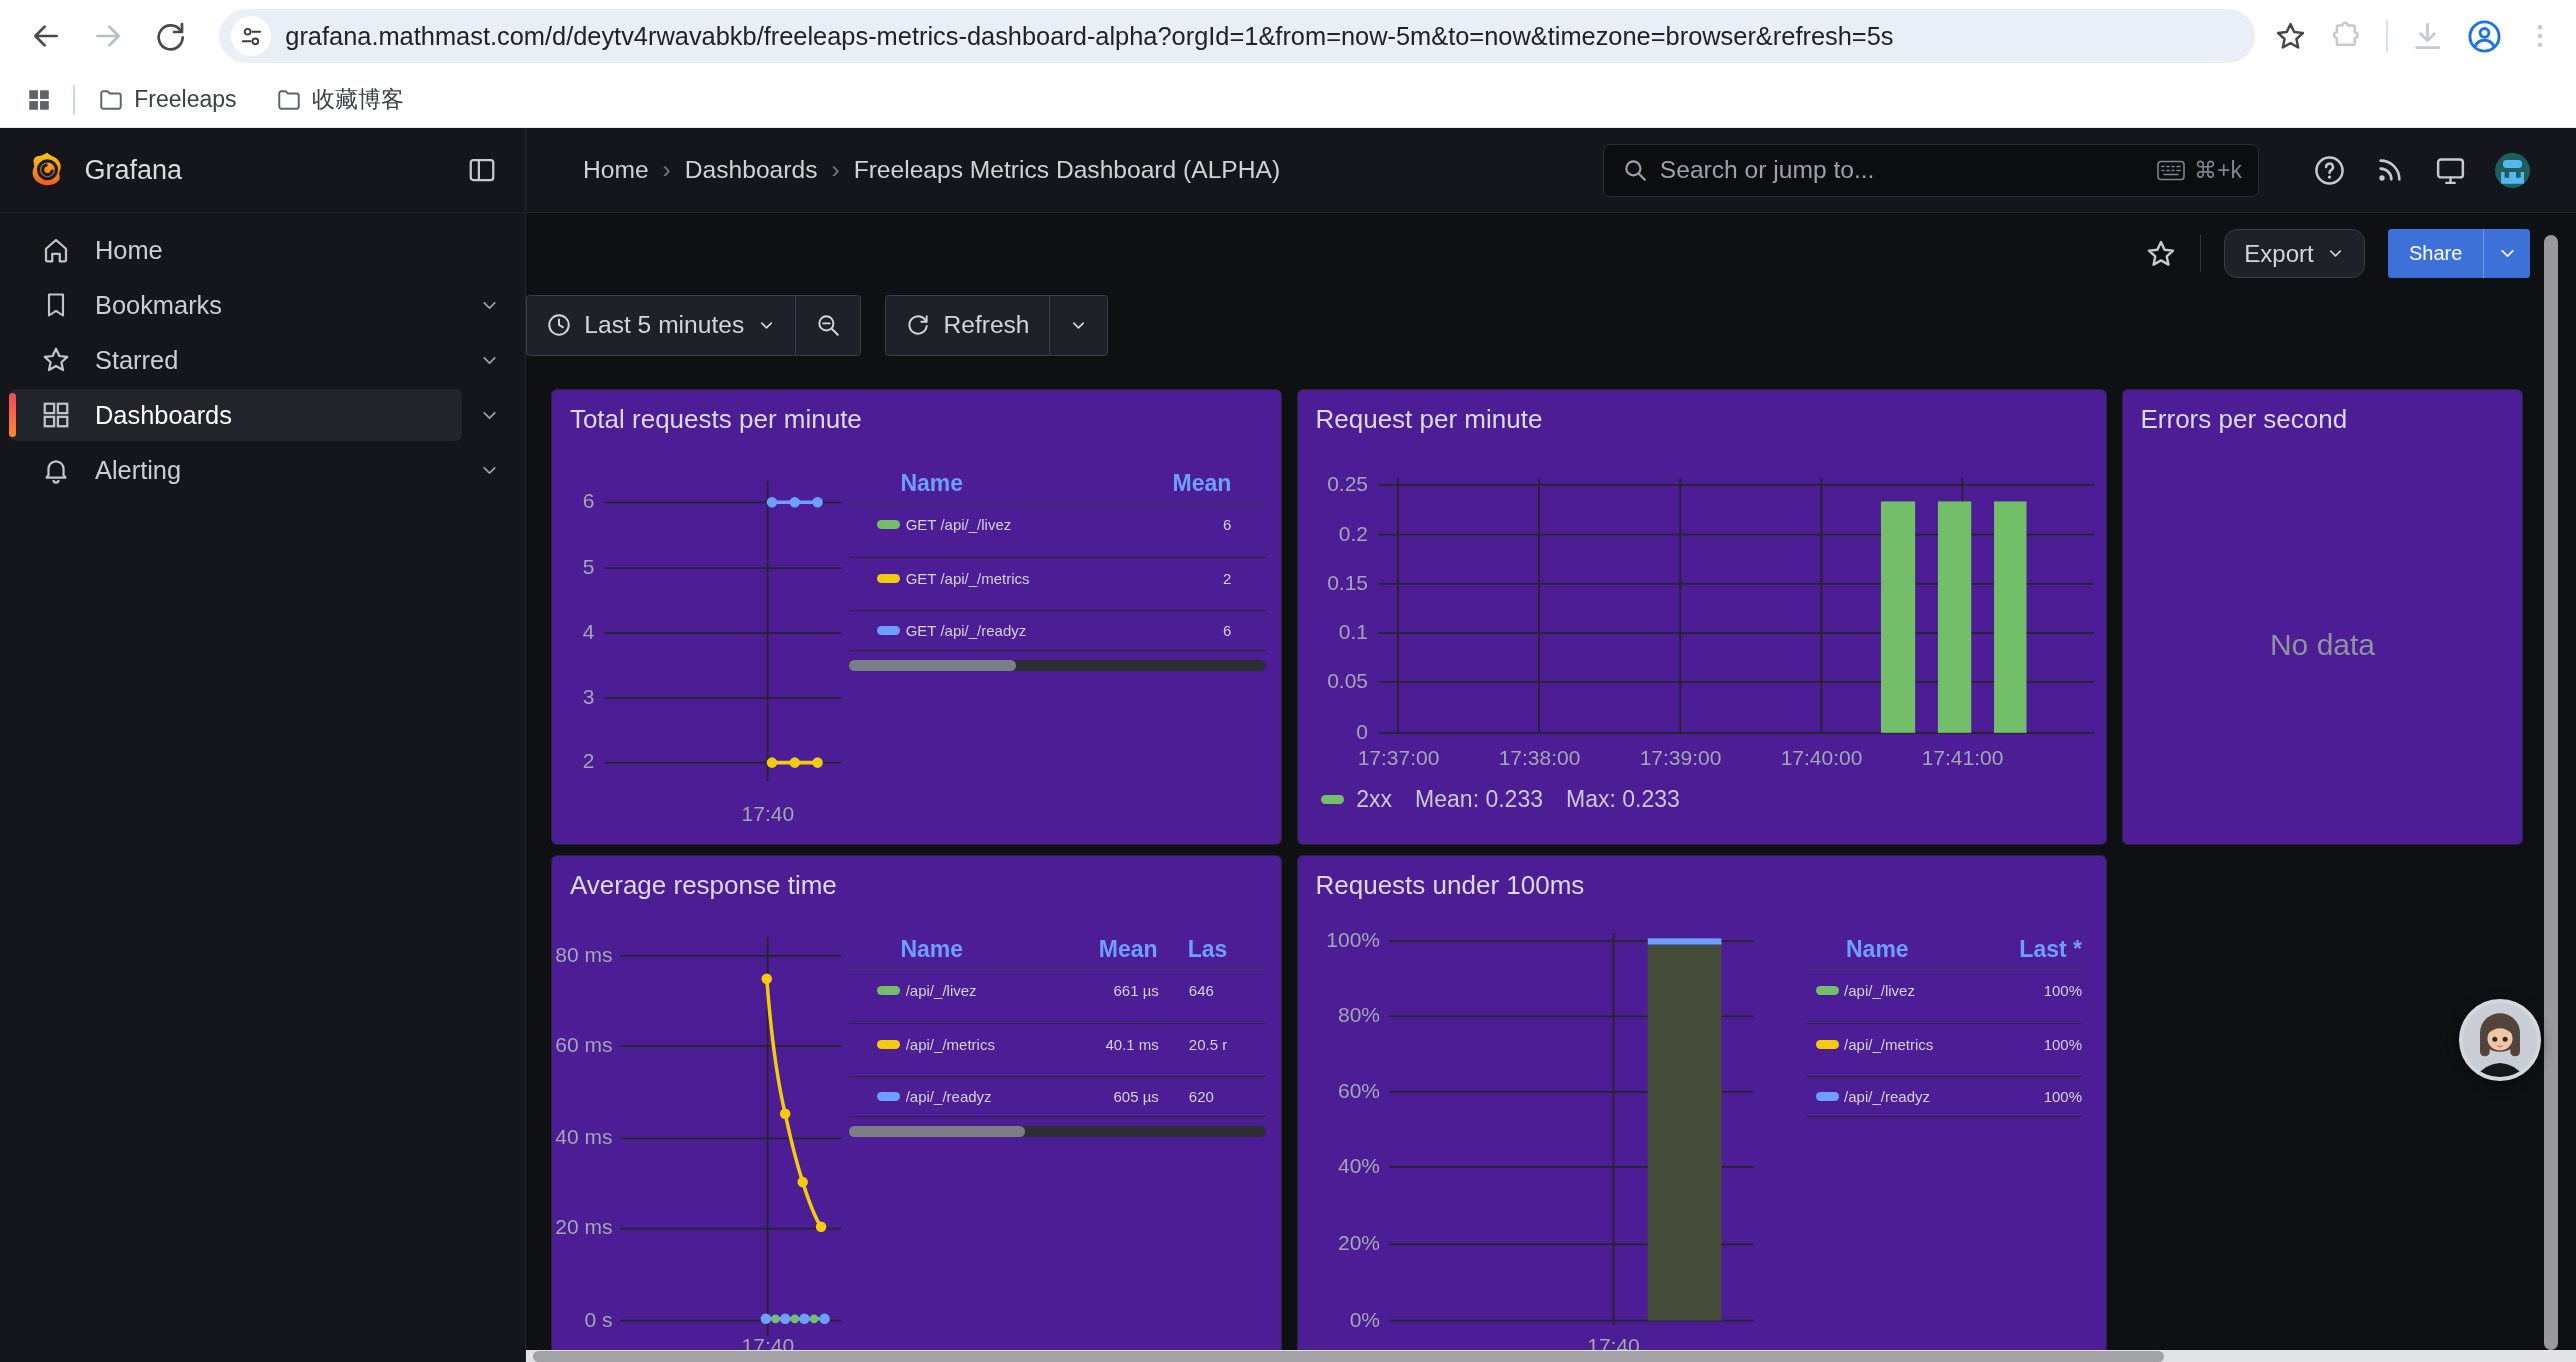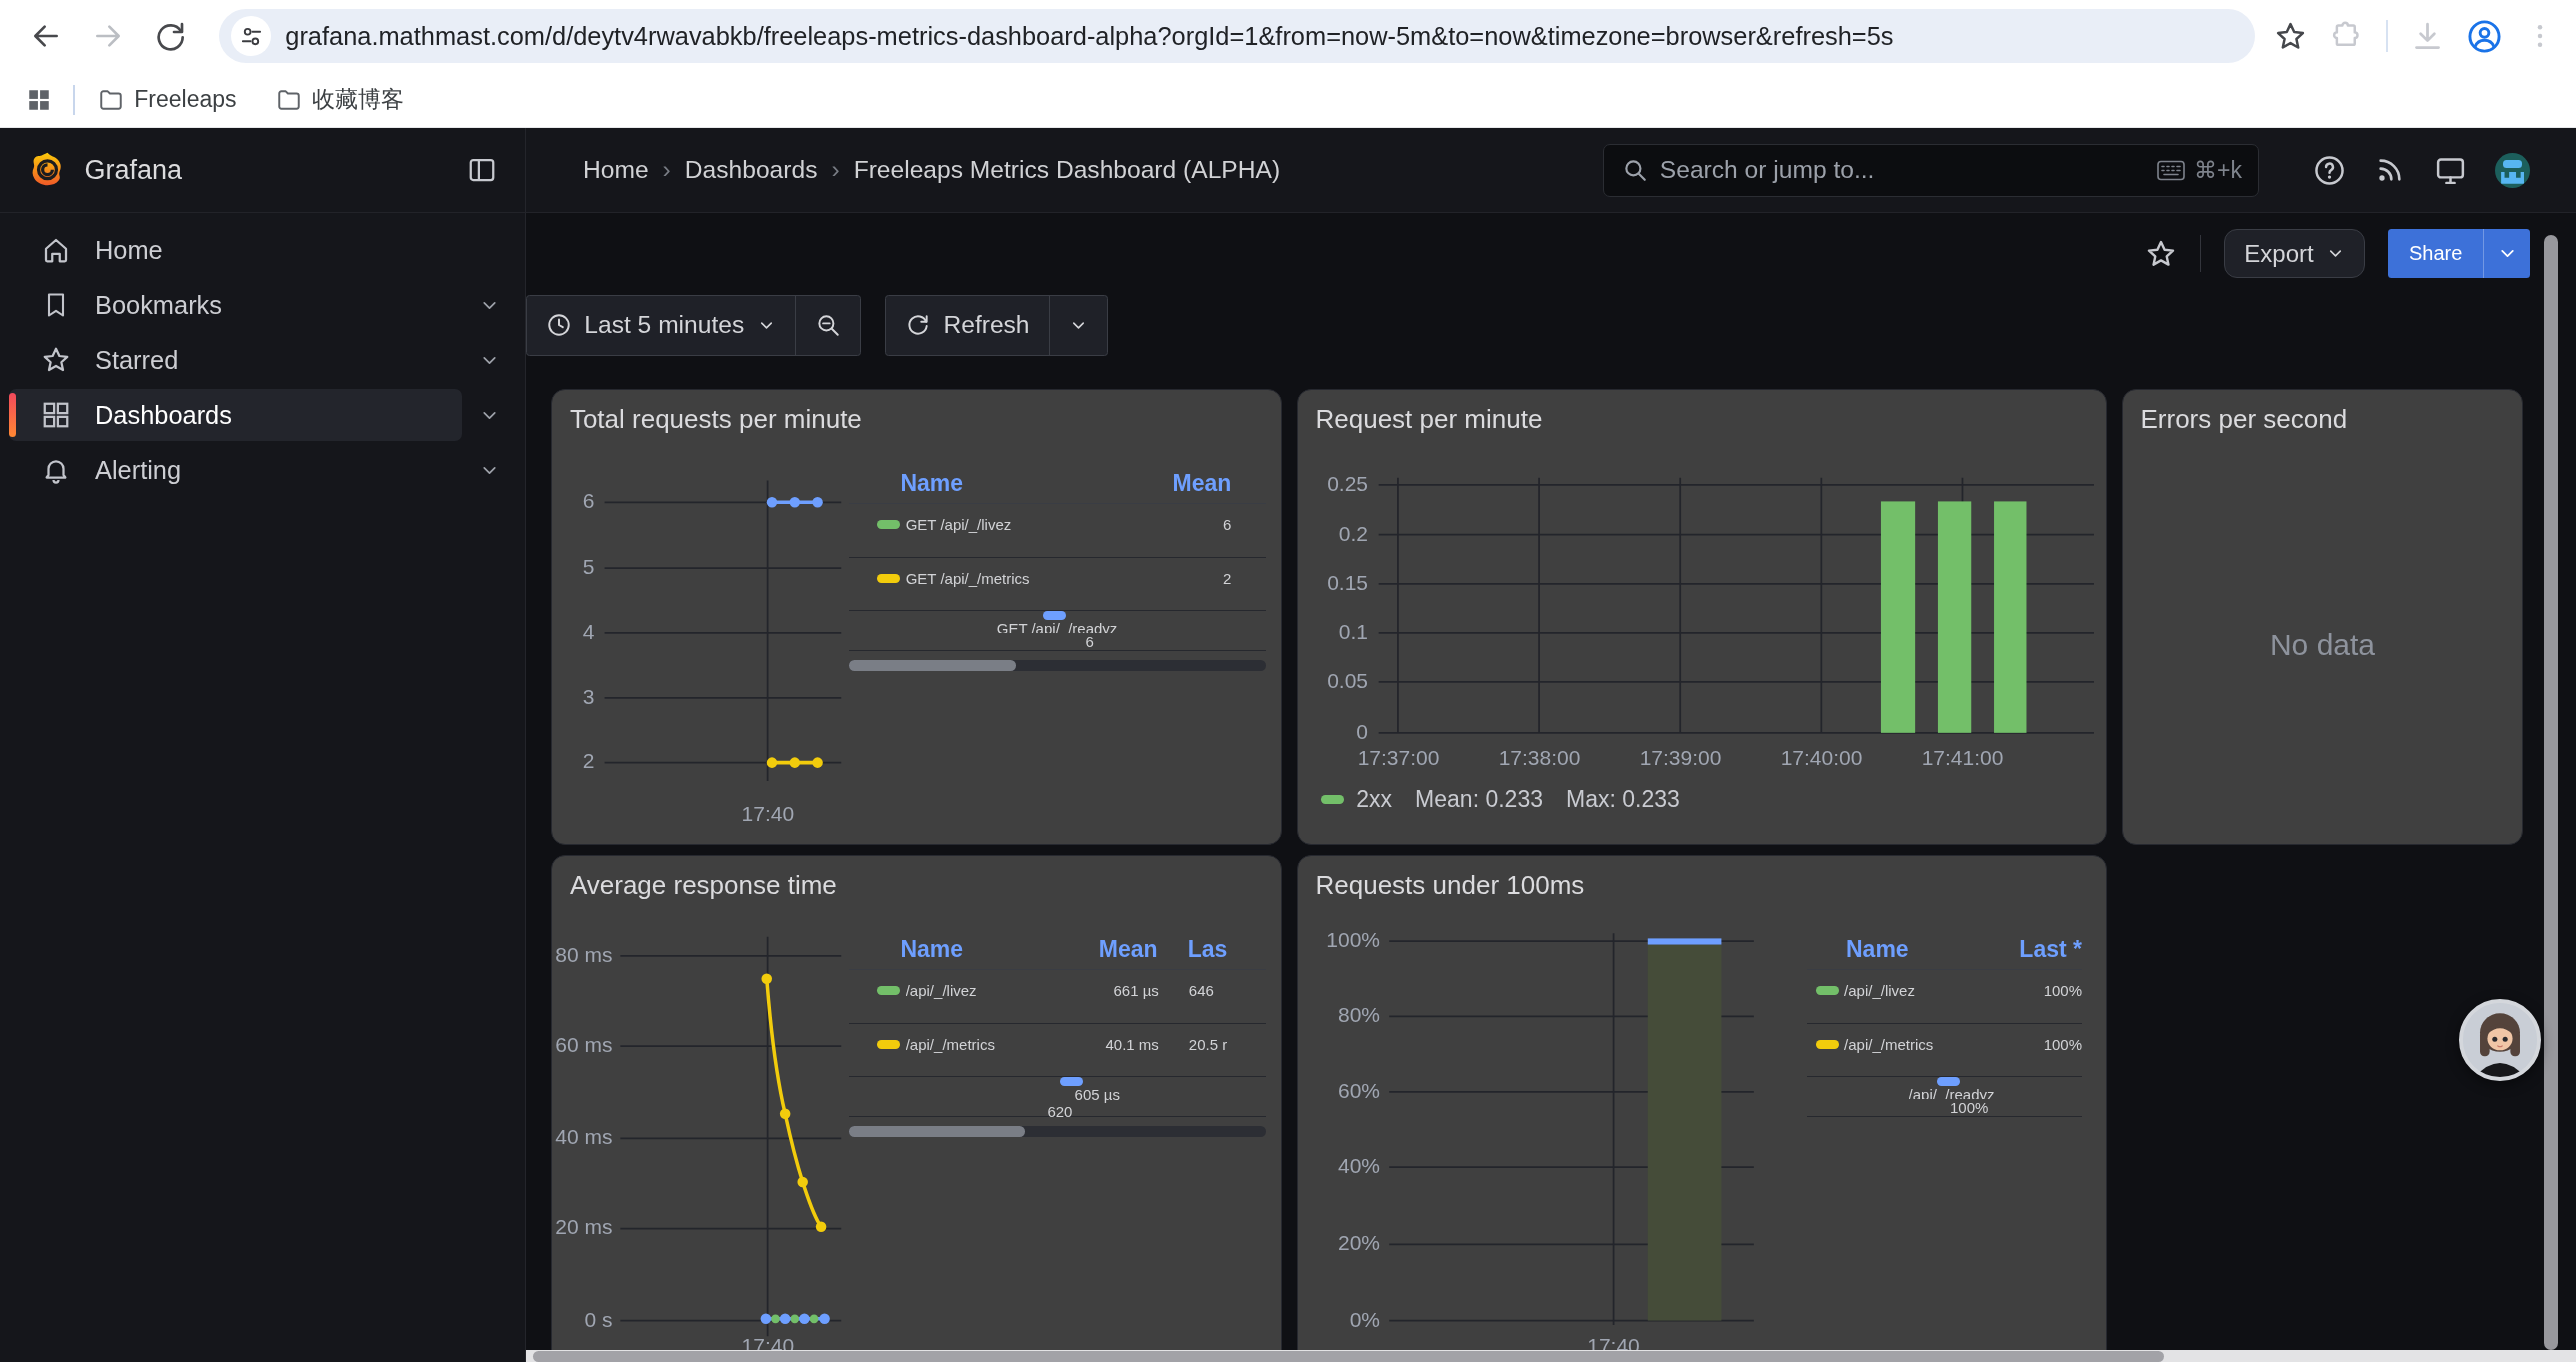--- a/index.html
+++ b/index.html
@@ -58,33 +58,33 @@
          background:#1F2128; border:0.9px solid #3A3D45; border-radius:13px; }
   .btn-share { border:none; border-radius:3.5px; overflow:hidden; display:flex; height:49px; }
   .btn-share .main { display:flex; align-items:center; padding:0 21px; color:#FFFFFF; font-size:20px; font-weight:500; }
   .btn-share .caret { display:flex; align-items:center; padding:0 12.3px; border-left:0.9px solid rgba(255,255,255,0.28); color:#fff; }
   .gf-controls { height:82px; display:flex; align-items:flex-start; padding-right:63px; gap:24.6px; }
   .btn-group { display:flex; height:61px; background:#1F2128; border:0.9px solid #3A3D45; border-radius:3.5px; overflow:hidden; }
   .btn-group .seg { display:flex; align-items:center; gap:12.3px; padding:0 19px; font-size:24.6px; color:#D4D5D9; }
   .btn-group .seg + .seg { border-left:0.9px solid #3A3D45; }
 
   .gf-canvas { position:relative; margin-top:12.3px; height:973px; overflow:hidden; }
-  .panel { position:absolute; background:#404040; border:0.9px solid #26282F; border-radius:14px; overflow:hidden; }
+  .panel { position:absolute; background:#4c1d95; border:0.9px solid #26282F; border-radius:6px; overflow:hidden; }
   .p-title { font-size:26px; font-weight:500; color:#DBDBDE; padding:14px 0 0 17.5px; }
   .chart { position:absolute; left:0; top:0; }
   .grid line { stroke:#23252B; stroke-width:2; }
   .tick { position:absolute; font-size:21px; color:#A0A6B2; white-space:nowrap; }
   .tick.r { text-align:right; } .tick.c { text-align:center; }
   .nodata { position:absolute; left:0; right:0; text-align:center; font-size:30px; color:#8E939D; }
 
   .legend { position:absolute; overflow:hidden; }
   .lg-head { height:40px; display:flex; align-items:center; border-bottom:0.9px solid #3A3D44; font-size:23px; color:#6E9FFF; font-weight:600; }
   .lg-row { height:41px; display:flex; align-items:center; font-size:15px; color:#D2D3D6; }
   .lg-row + .lg-row { border-top:0.9px solid #26282E;margin-top:12px; }
-  .lg-row.last { border-bottom:0.9px solid #26282E;flex-direction:column; }
+  .lg-row.last { border-bottom:0.9px solid #26282E; }
   .sw { width:23px; height:8.8px; border-radius:4.4px; flex:none; }
   .lg-name { margin-left:5.3px; white-space:nowrap; overflow:hidden; }
   .lg-scroll { height:10.5px; border-radius:5.3px; background:#2C2E34; margin-top:8.8px; }
   .lg-thumb { height:10.5px; border-radius:5.3px; background:#7A7E86; }
   .p2-legend { position:absolute; display:flex; align-items:center; gap:23px; font-size:23px; color:#C9CBD1; }
 
   
   .v-scrollbar { position:absolute; left:2544px; top:235px; width:14px; height:1115px; background:#98989D; border-radius:7px; }
   .h-scrolltrack { position:absolute; left:526px; bottom:0; width:2050px; height:13px; background:#E3E3E5; }
   .h-scrollthumb { position:absolute; left:7px; top:0.9px; width:1631px; height:11.4px; background:#A2A2A7; border-radius:6.1px; }

